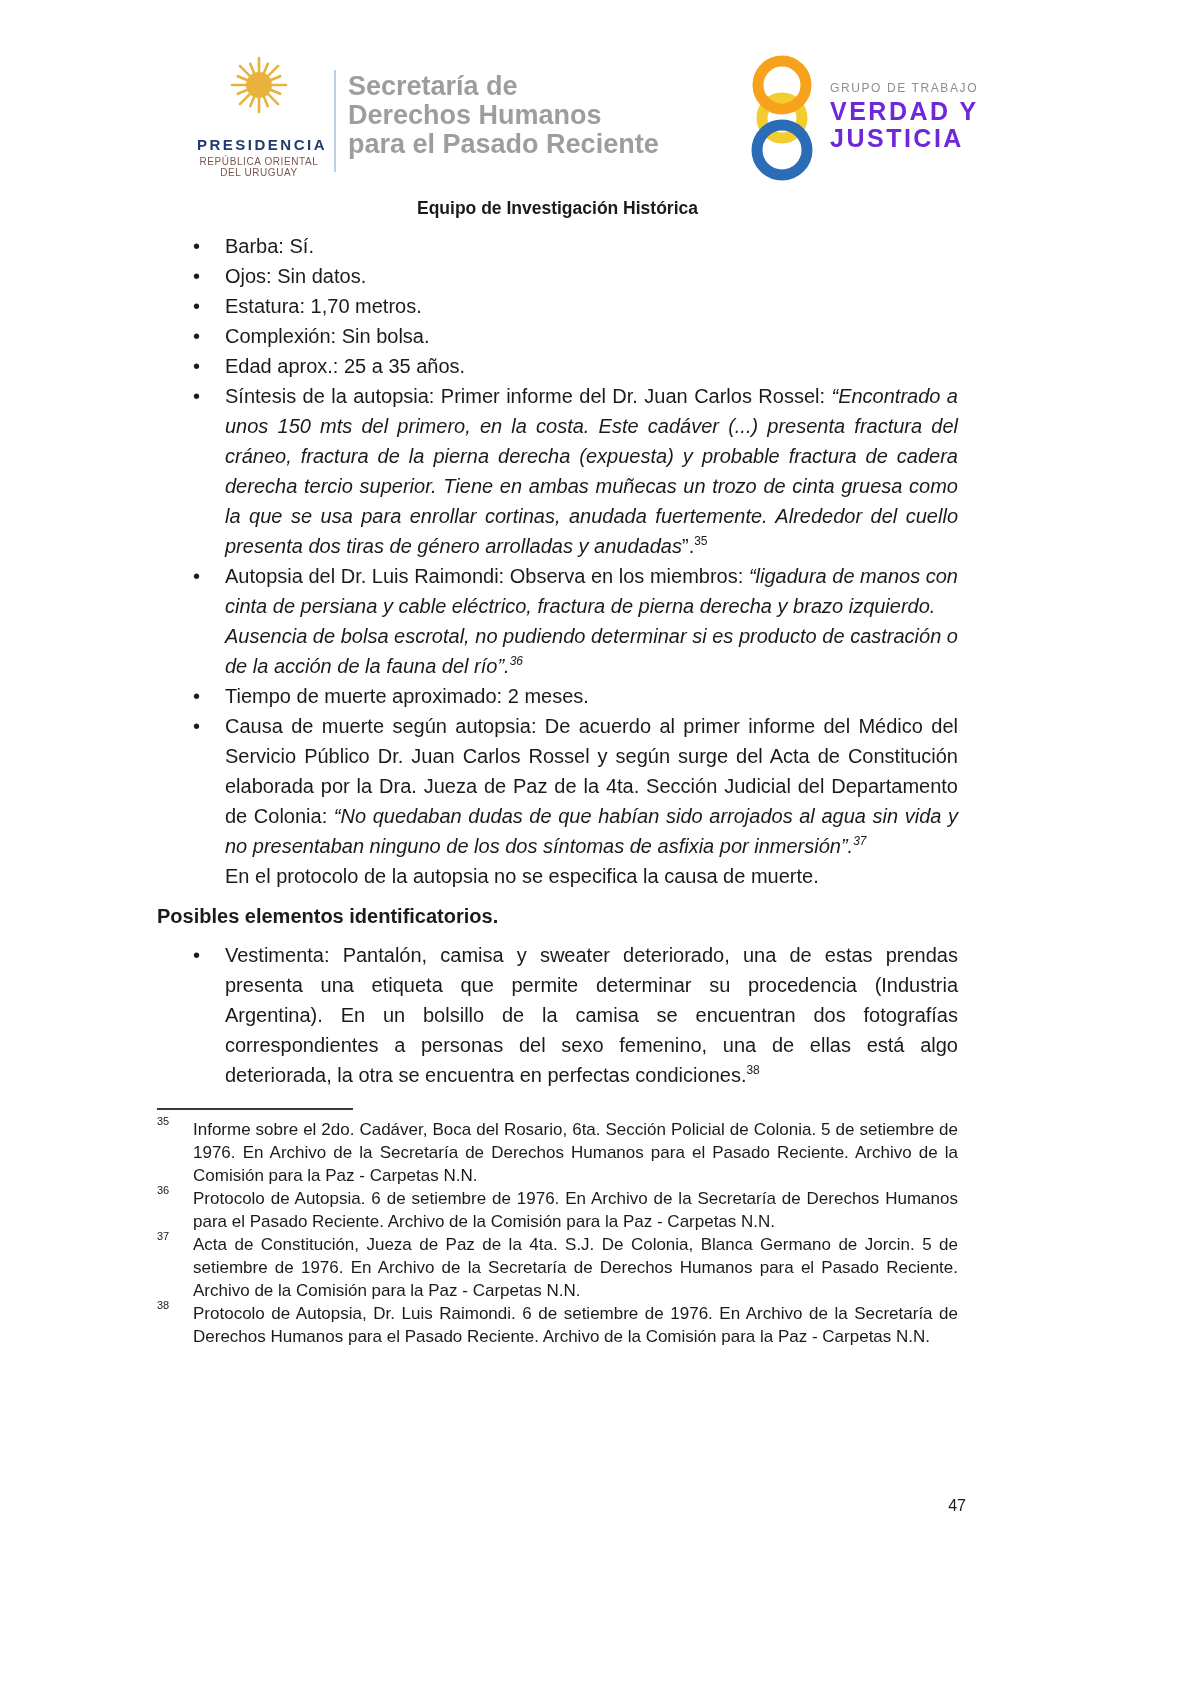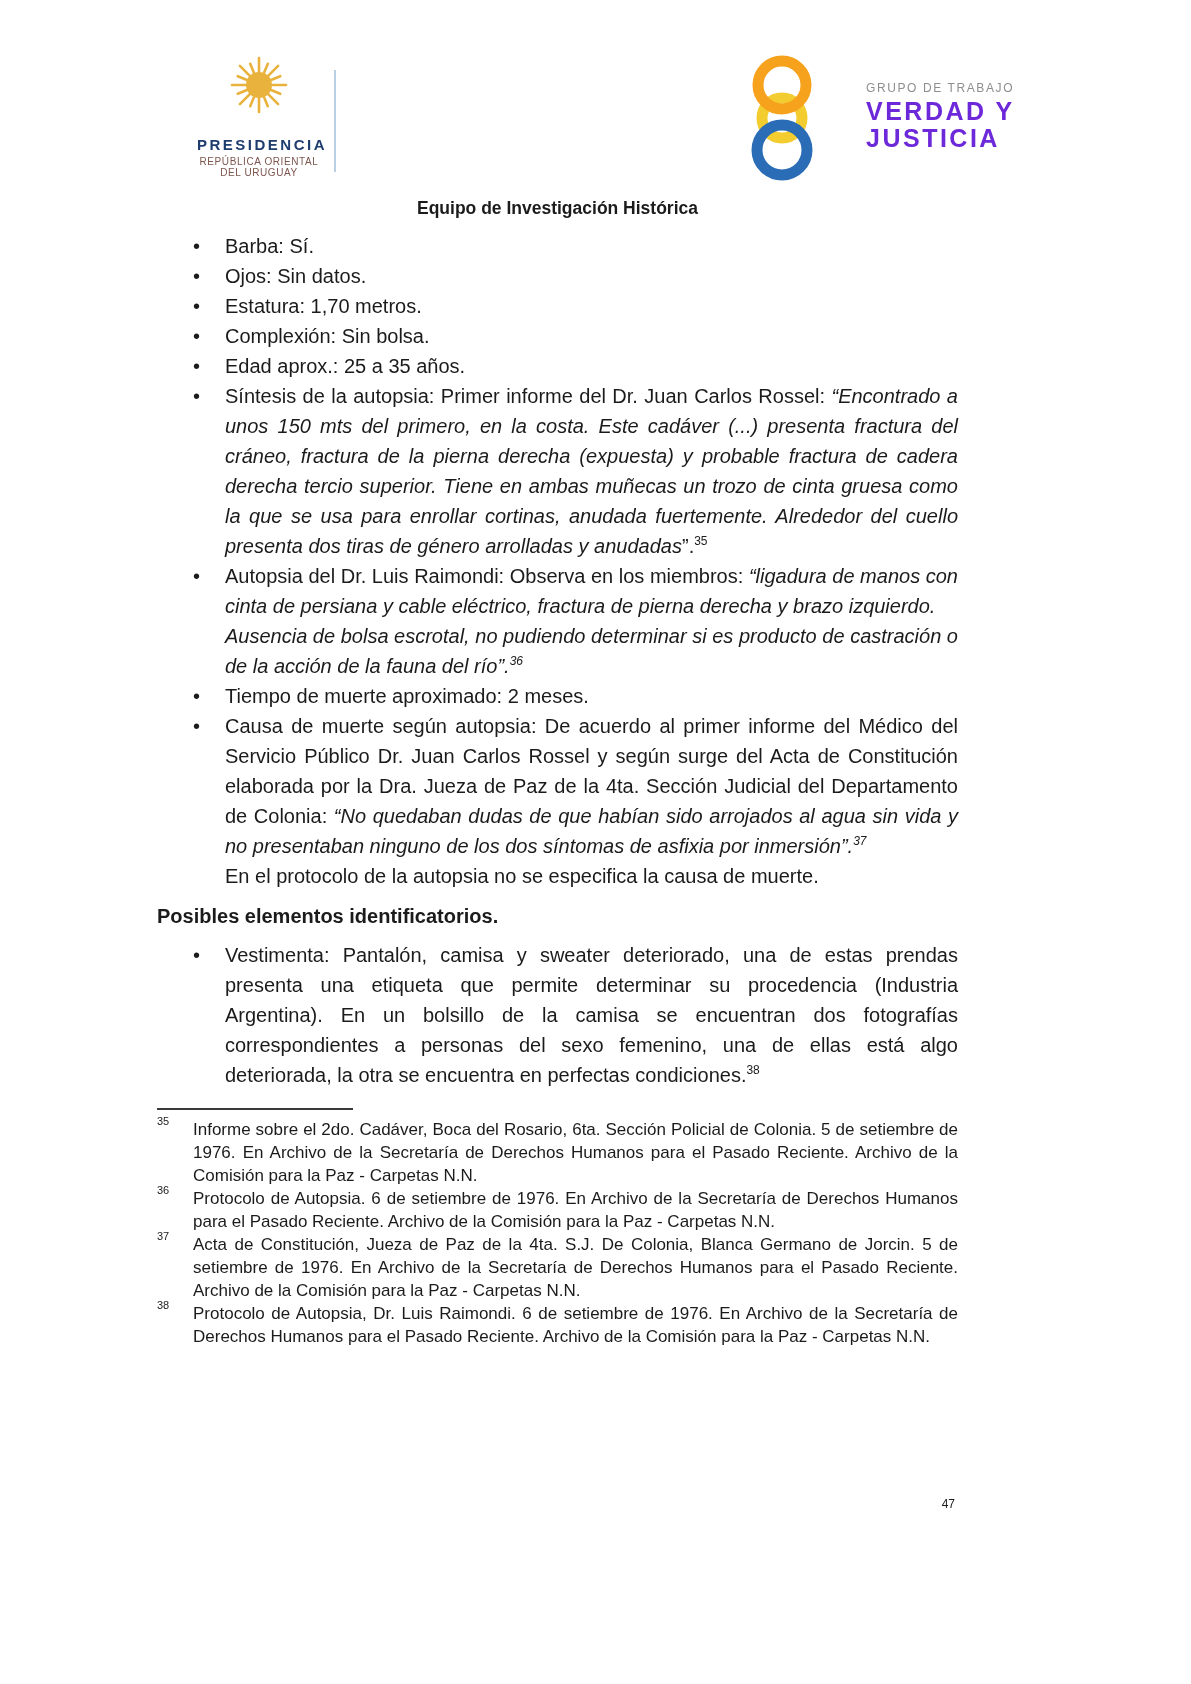--- a/index.html
+++ b/index.html
@@ -15,21 +15,21 @@
   }
 
   
   .header { position:relative; height:190px; }
   .pres { position:absolute; left:197px; top:56px; width:124px; text-align:center; }
   .pres-sun { display:block; margin:0 auto; width:66px; height:58px; }
   .pres-title { margin-top:22px; font-size:15px; font-weight:bold; letter-spacing:2.5px; color:#1e3c6e; }
   .pres-sub { margin-top:3px; font-size:10px; letter-spacing:0.6px; color:#7d564e; }
   .hdr-divider { position:absolute; left:334px; top:70px; width:2px; height:102px; background:#b9cfe3; }
   .secretaria { position:absolute; left:348px; top:72px; font-size:27px; font-weight:bold; color:#9d9d9b; line-height:29px; }
-  .grupo { position:absolute; left:744px; top:54px; display:flex; align-items:flex-start;gap:36px; }
+  .grupo { position:absolute; left:744px; top:54px; display:flex; align-items:flex-start; }
   .rings { width:76px; height:128px; }
   .grupo-text { margin-left:10px; padding-top:27px; color:#87888a; }
   .g-small { font-size:12px; letter-spacing:1.6px; color:#8d8e90; margin-bottom:3px; }
   .g-big { font-size:25px; font-weight:bold; letter-spacing:2.5px; line-height:27px; color:#6d28d9; }
 
   
   .content { padding:0 233px 0 157px; }
   .doc-title { text-align:center; font-size:17.5px; font-weight:bold; margin:8px 0 12px 0; }
   .blist { list-style:none; }
   .item {
@@ -46,21 +46,21 @@
   sup.i { font-style:italic; }
   .sec-heading { font-size:20px; font-weight:bold; margin:14px 0 12px 0; }
 
   
   .footnotes { padding:0 233px 0 157px; margin-top:18px; }
   .fn-sep { width:196px; border-top:2px solid #3a3a3a; margin-bottom:8px; }
   .fn { display:flex; font-size:17px; line-height:23px; }
   .fn-num { width:36px; flex:none; font-size:11px; padding-top:3px; text-align:left; }
   .fn-text { flex:1; text-align:justify; }
 
-  .page-number { position:absolute; top:1497px; right:236px; font-size:12px; color:#1b1b1b; }
+  .page-number { position:absolute; top:1497px; right:225px; font-size:16px; color:#1b1b1b; }
 </style>
 </head>
 <body>
 
 <div class="page">
 
   <div class="header">
 
     <div class="pres">
       <svg class="pres-sun" viewBox="0 0 66 58">
@@ -113,20 +113,25 @@
             </g>
         </g>
         <circle cx="33" cy="29" r="13" fill="#E9B23C"></circle>
       </svg>
       <div class="pres-title">PRESIDENCIA</div>
       <div class="pres-sub">REPÚBLICA ORIENTAL DEL URUGUAY</div>
     </div>
 
     <div class="hdr-divider"></div>
 
+    <div class="secretaria">
+      <div>Secretaría de</div>
+      <div>Derechos Humanos</div>
+      <div>para el Pasado Reciente</div>
+    </div>
 
     <div class="grupo">
       <svg class="rings" viewBox="0 0 76 128">
         <circle cx="38" cy="64" r="20" fill="none" stroke-width="11" stroke="#F3CC2F"></circle>
         <circle cx="38" cy="31" r="24" fill="none" stroke-width="11" stroke="#F6A21C"></circle>
         <circle cx="38" cy="96" r="25" fill="none" stroke-width="11" stroke="#2A6CB5"></circle>
       </svg>
       <div class="grupo-text">
         <div class="g-small">GRUPO DE TRABAJO</div>
         <div class="g-big">VERDAD Y</div>

